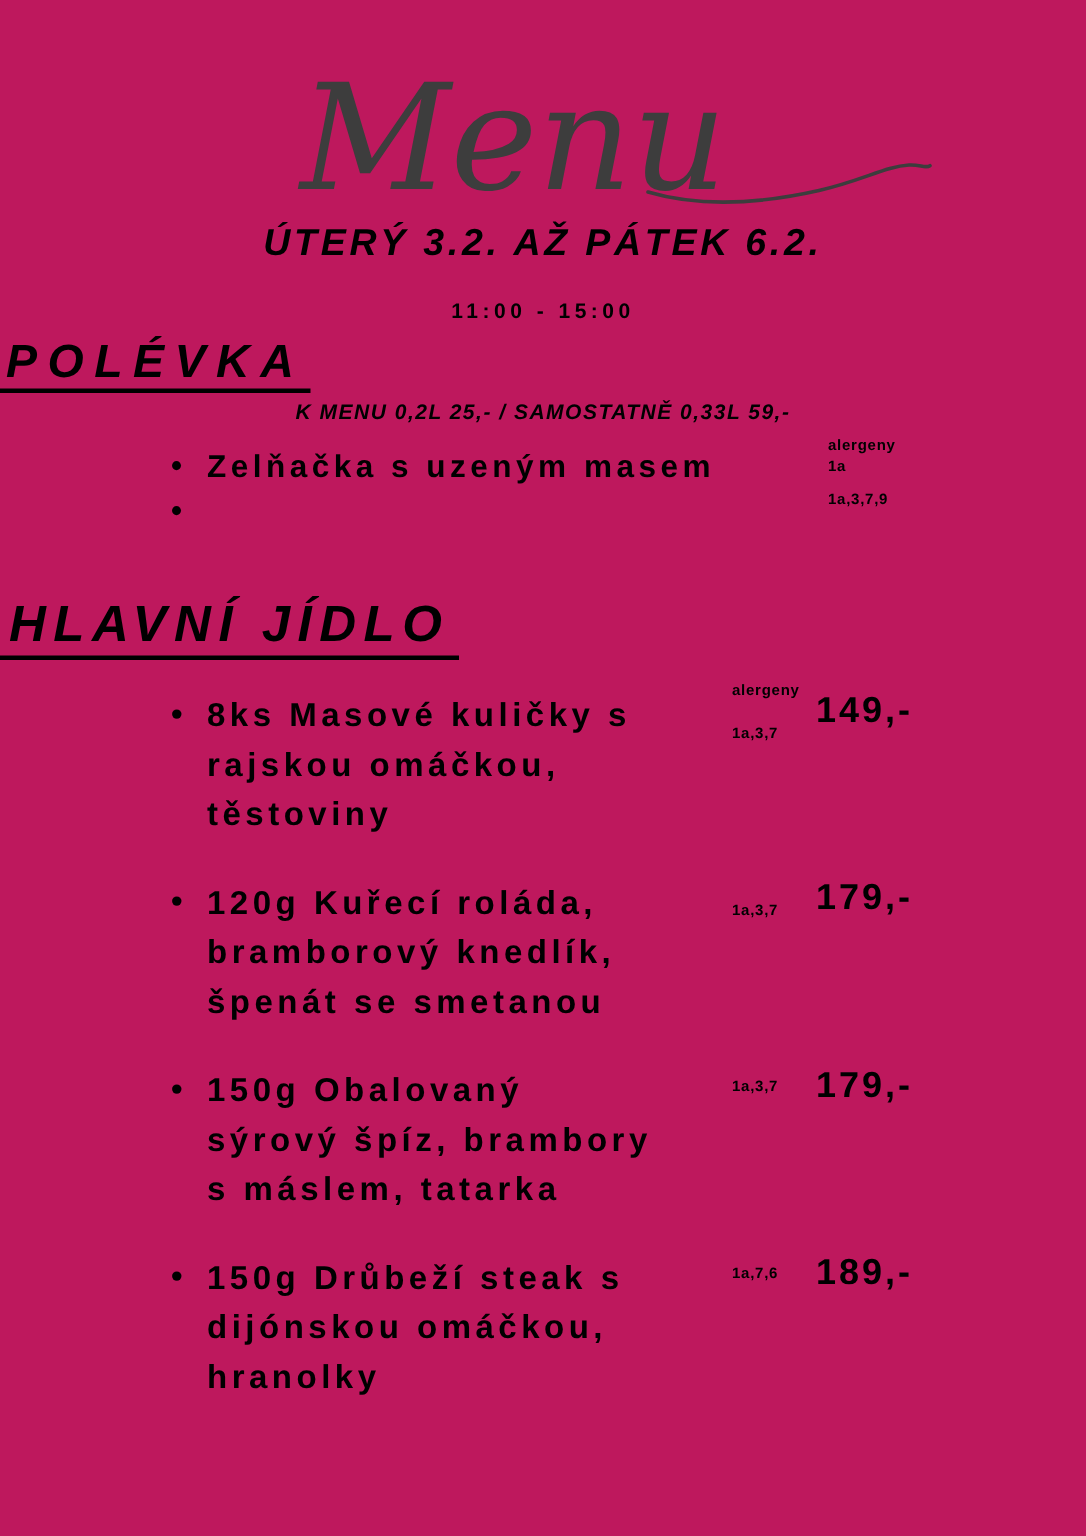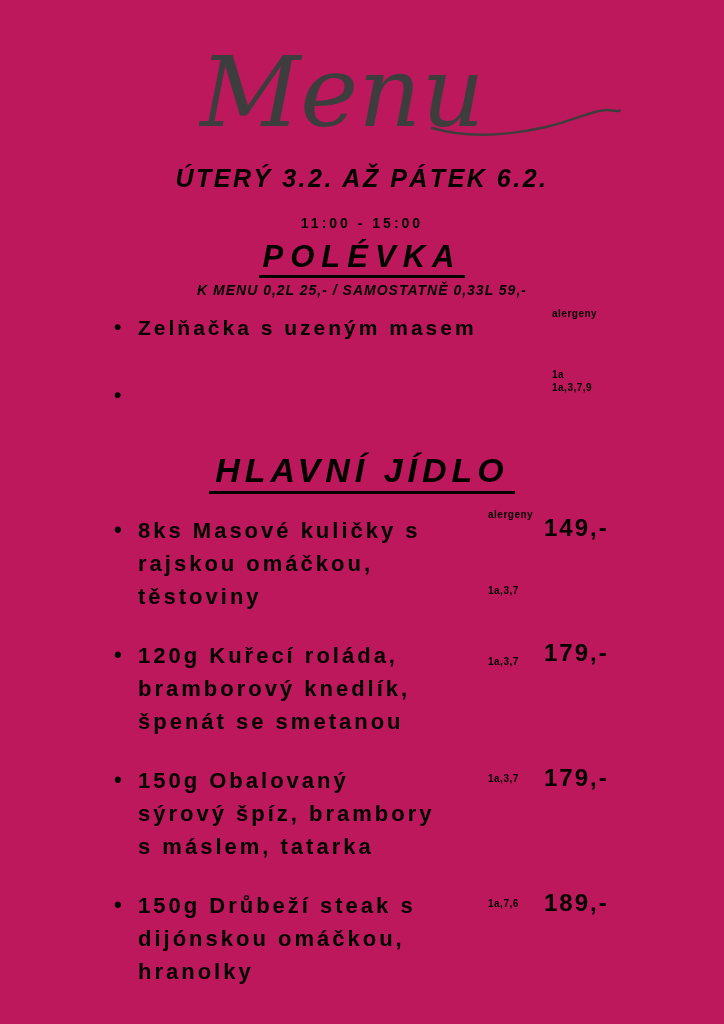--- a/index.html
+++ b/index.html
@@ -12,34 +12,34 @@
     overflow: hidden;
     font-family: "Liberation Sans", sans-serif;
     color: #000000;
   }
   
   .script-header { position: relative; height: 104px; margin-top: 40px; }
   .script-header svg { position: absolute; left: 0; top: 0; }
 
   
   .date-range {
-    margin-top: 20px;
+    margin-top: 4px;
     text-align: center;
     font-size: 25px; font-weight: bold; font-style: italic;
     letter-spacing: 2.5px;
     line-height: 28px;
   }
   .hours {
     margin-top: 22px;
     text-align: center;
     font-size: 14px; font-weight: bold; 
     letter-spacing: 3px;
     line-height: 18px;
   }
-  .section-title-wrap { text-align: center; }
+  .section-title-wrap { text-align: left; }
   .soup-title-wrap { margin-top: 8px; }
   .section-title {
     display: inline-block;
     font-weight: bold; font-style: italic;
     border-bottom: 3px solid #000;
   }
   .soup-title { font-size: 31px; letter-spacing: 7px; line-height: 34px; padding: 0 4px 1px 4px; }
   .main-title { font-size: 34px; letter-spacing: 5px; line-height: 37px; padding: 0 6px 2px 6px; }
   .main-title-wrap { margin-top: 50px; }
   .soup-subtitle {
@@ -73,21 +73,21 @@
   .allergen-col {
     flex: 0 0 auto;
     display: flex; flex-direction: column;
     font-weight: bold;
     font-size: 10px;
     letter-spacing: 0.5px;
     line-height: 13px;
   }
   .soup-rows .allergen-col { width: 80px; margin-top: -5px; }
   .main-rows .allergen-col { width: 56px; }
-  .allergen-col.with-header { margin-top: -6px; gap: 47px; }
+  .allergen-col.with-header { margin-top: -6px; }
   .allergen-col.with-header .allergen-value { margin-top: 16px; }
   .allergen-col.value-only { padding-top: 16px; }
   .allergen-col.bottom-align { justify-content: flex-end; align-self: stretch; padding-bottom: 8px; margin-top: 0; }
 
   .price-col {
     flex: 0 0 auto;
     width: 88px;
     font-size: 24px; font-weight: bold;
     letter-spacing: 2px;
     line-height: 28px;

